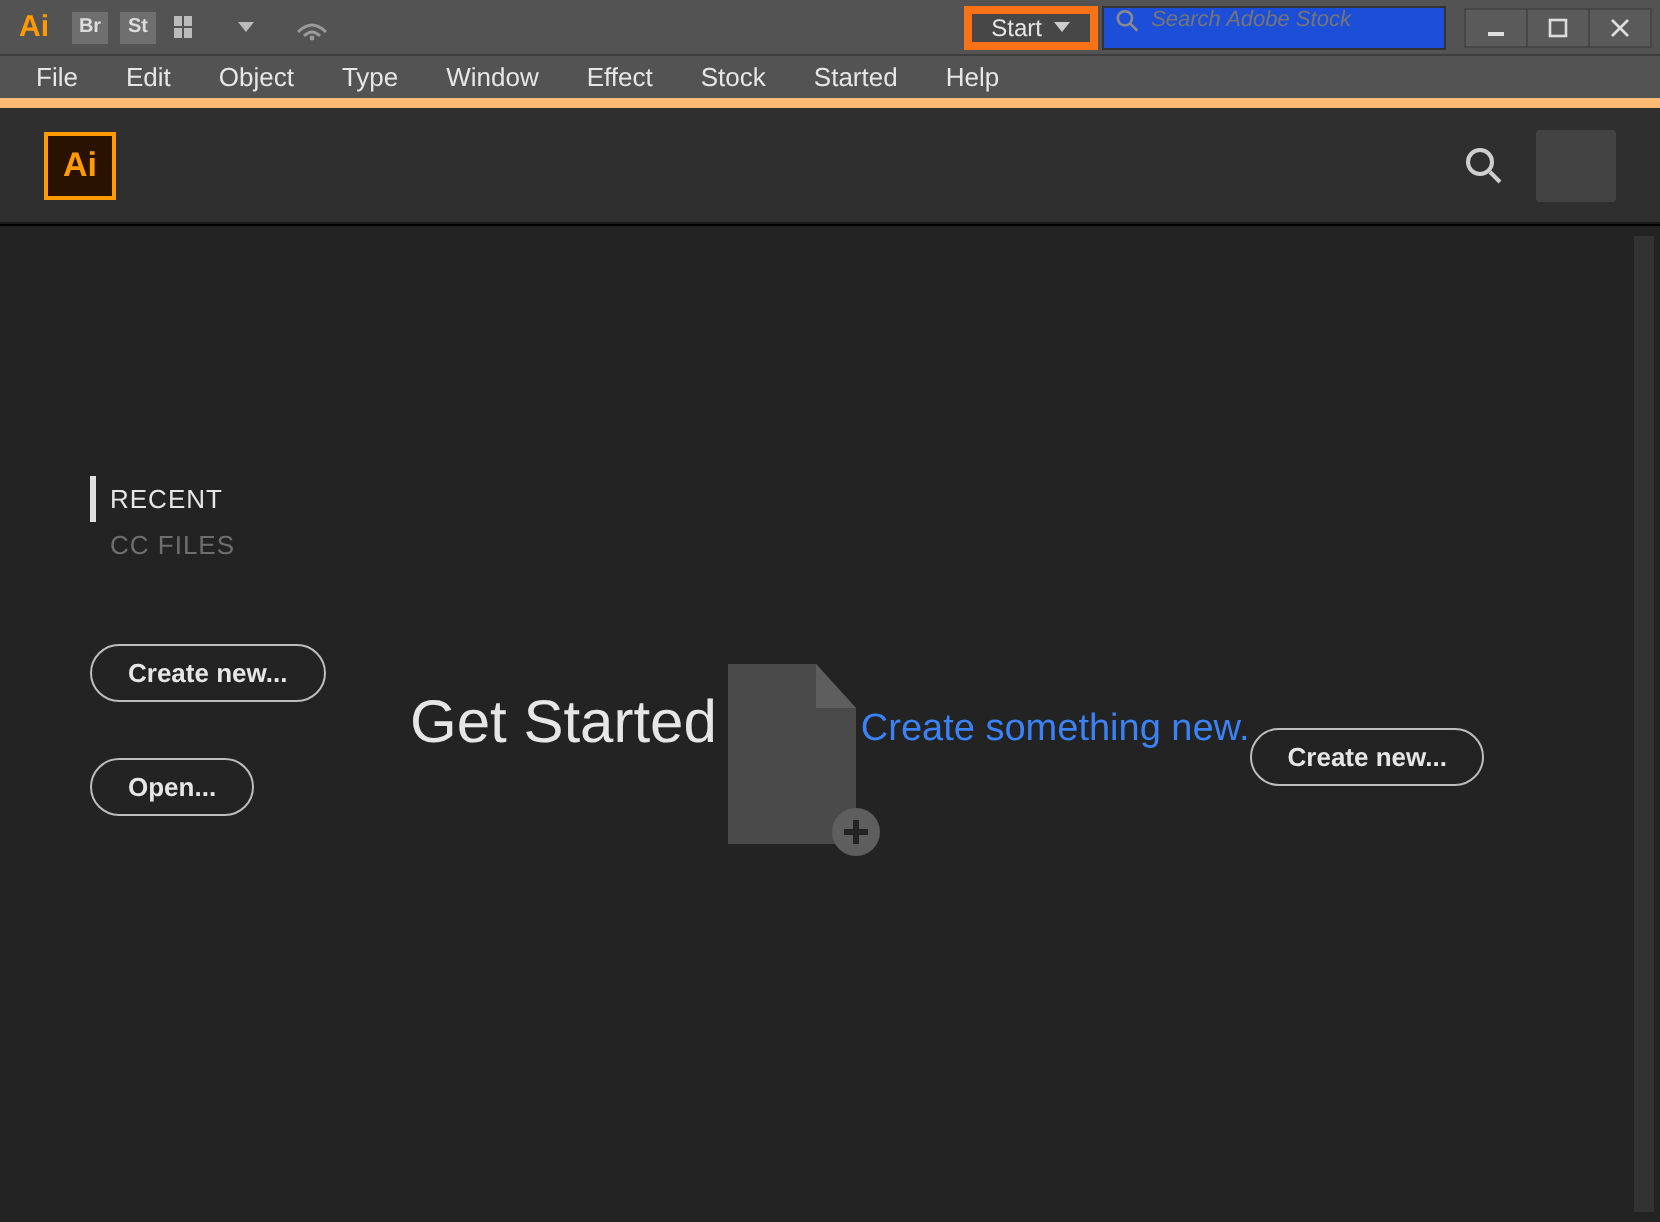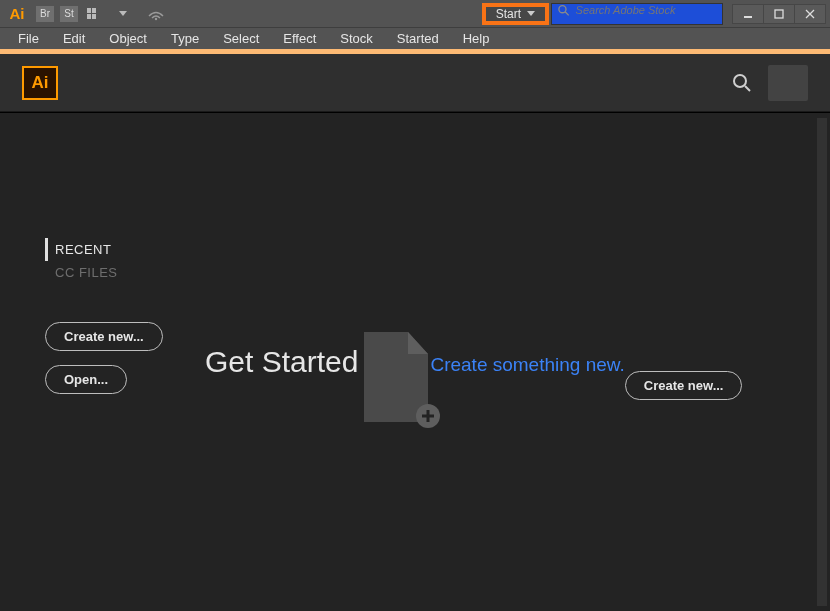--- a/index.html
+++ b/index.html
@@ -35,21 +35,21 @@
     width: 22px; height: 20px;
     display: flex; align-items: center; justify-content: center;
     margin: 0 3px;
     color: #b9b9b9;
     font-size: 11px;
   }
   .tb-icon.box {
     background: #6f6f6f;
     width: 18px; height: 16px;
     color: #dcdcdc;
-    font-weight: normal;
+    font-weight: bold;
     font-size: 10px;
   }
   .tb-spacer { flex: 1; }
   .start-dropdown {
     height: 22px;
     padding: 0 10px;
     background: #474747;
     border: 4px solid #f97316;
     color: #e5e5e5;
     display: flex; align-items: center; gap: 6px;
@@ -167,21 +167,21 @@
     padding-left: 7px;
   }
   .pill-btn {
     border: 1.5px solid #bdbdbd;
     border-radius: 16px;
     padding: 6px 18px;
     color: #e6e6e6;
     font-size: 13px;
     font-weight: bold;
     display: inline-block;
-    margin-bottom: 14px;
+    margin-bottom: 28px;
     background: transparent;
   }
 
   .main {
     flex: 1;
     display: flex;
     flex-direction: row;
     align-items: center;
     padding-top: 60px;
   }
@@ -262,21 +262,21 @@
         </svg>
     </div>
   </div>
 </div>
 
 <div class="menubar">
   <div class="menu-item">File</div>
   <div class="menu-item">Edit</div>
   <div class="menu-item">Object</div>
   <div class="menu-item">Type</div>
-  <div class="menu-item">Select</div>
+  <div class="menu-item">Window</div>
   <div class="menu-item">Effect</div>
   <div class="menu-item">Stock</div>
   <div class="menu-item">Started</div>
   <div class="menu-item">Help</div>
 </div>
 
 <div class="headerbar">
   <div class="ai-logo">Ai</div>
   <div class="hb-spacer"></div>
   <div class="hb-search">

